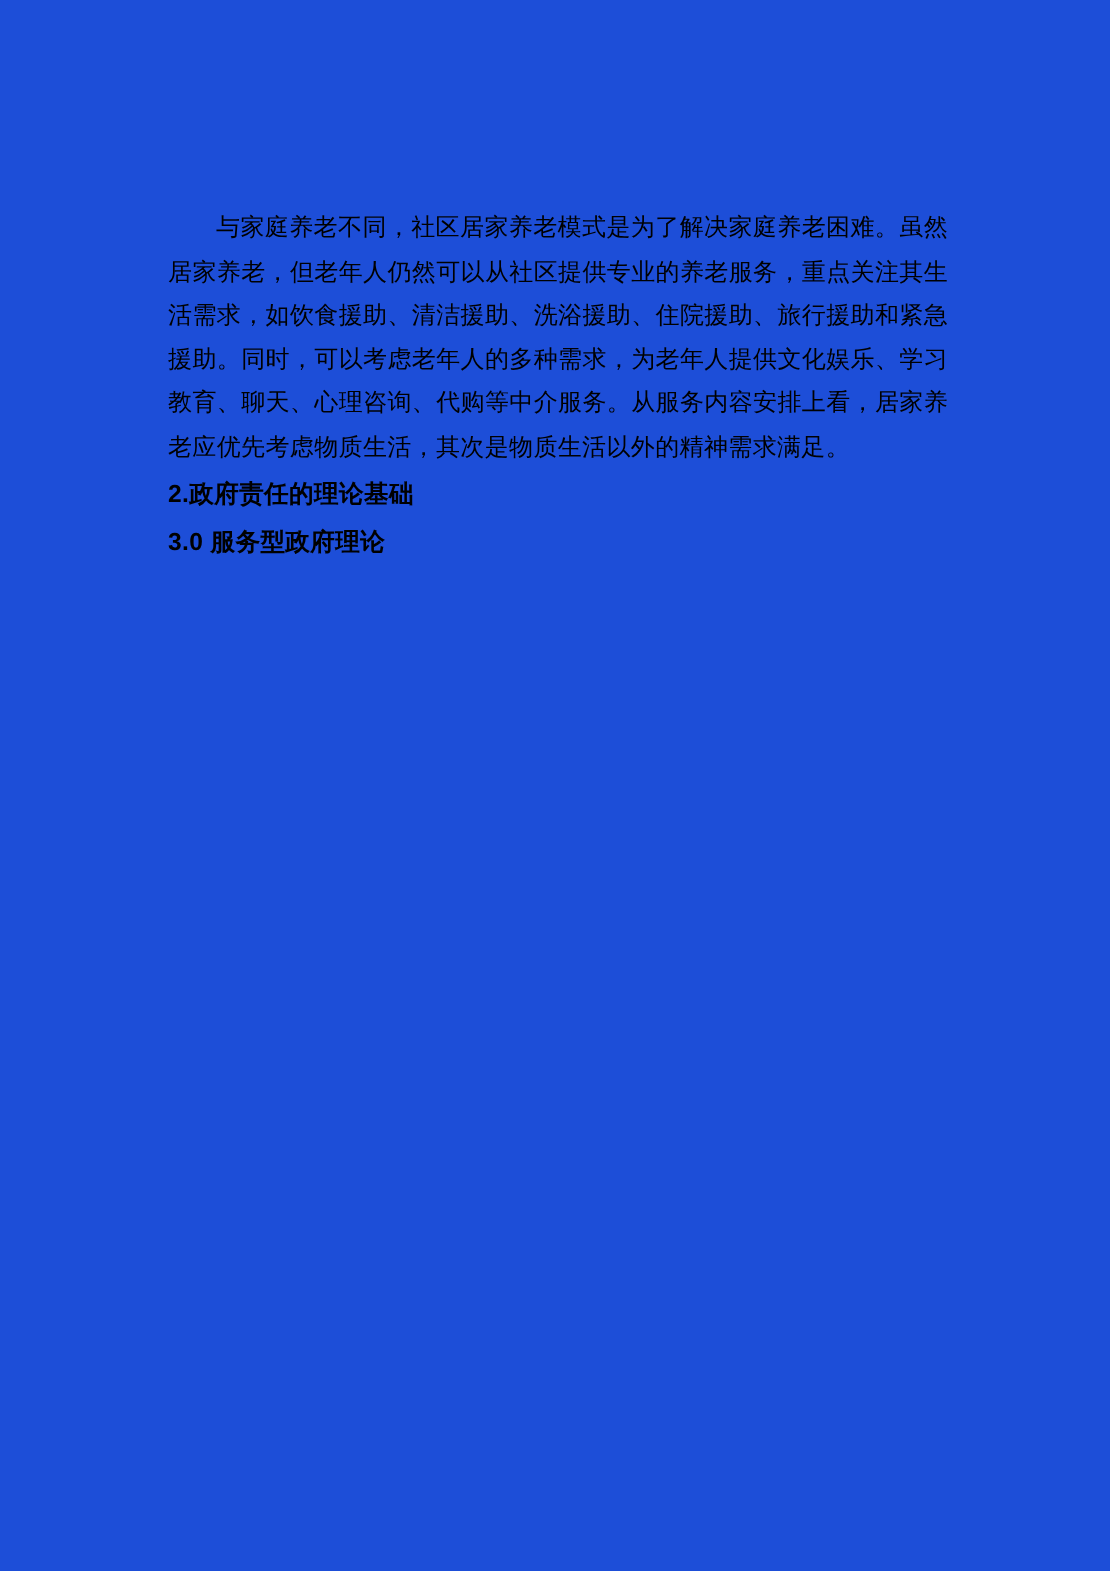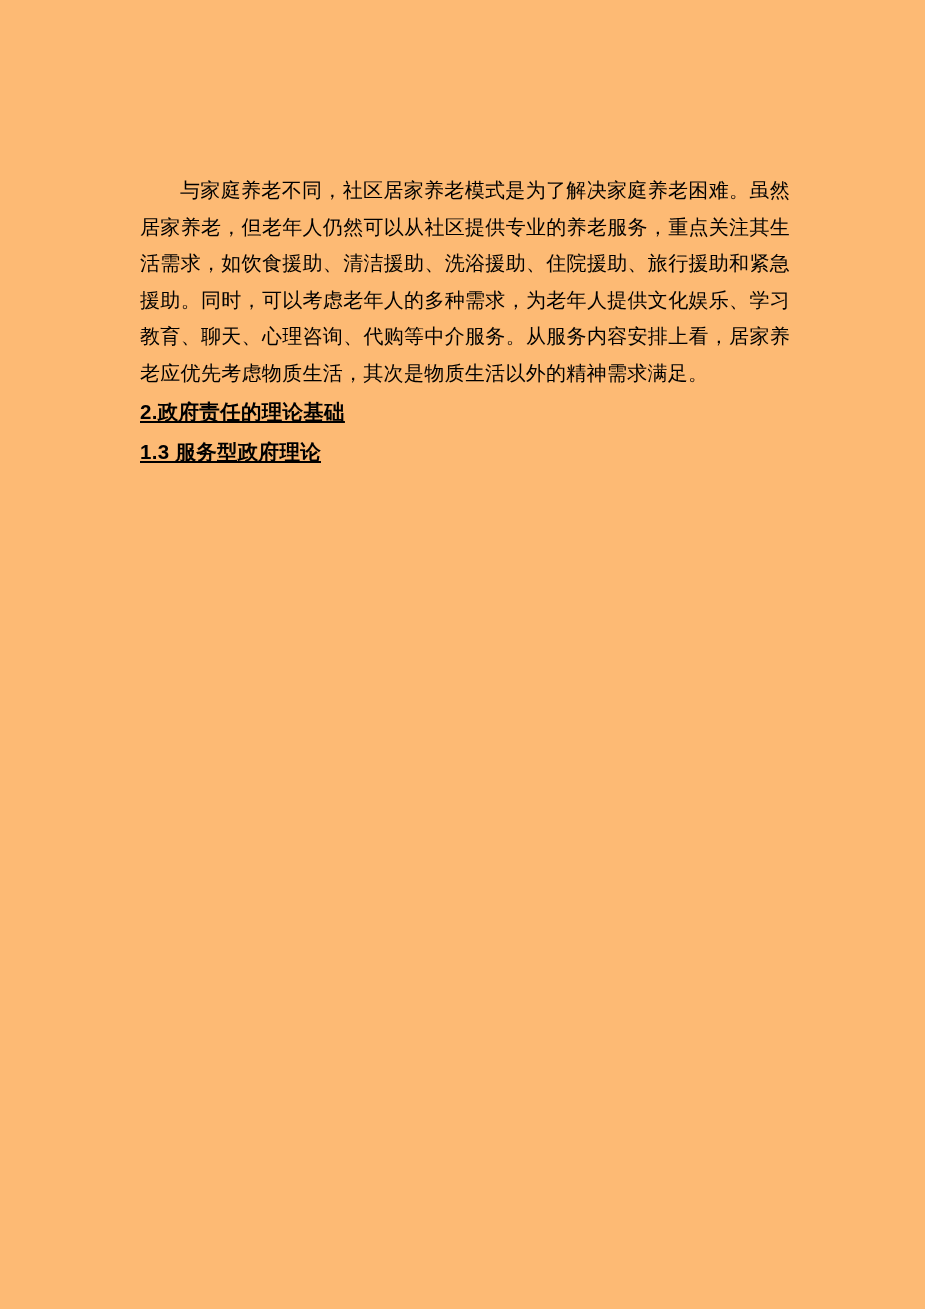--- a/index.html
+++ b/index.html
@@ -4,21 +4,21 @@
 <style>
   html, body {
     margin: 0;
     padding: 0;
     background: #ffffff;
   }
   .page {
     position: relative;
     width: 925px;
     height: 1309px;
-    background: #fdba74;
+    background: #1d4ed8;
     box-sizing: border-box;
     padding: 172px 135px 0 140px;
     overflow: hidden;
     color: #000000;
     font-family: "Liberation Serif", "DejaVu Serif", serif;
   }
   .para {
     margin: 0;
     font-size: 20px;
     line-height: 36.5px;
@@ -28,29 +28,28 @@
     letter-spacing: 0.3px;
     word-break: break-all;
   }
   .h-major, .h-minor {
     margin: 3px 0 2px 0;
     font-size: 20.5px;
     line-height: 36.5px;
     font-weight: bold;
     letter-spacing: 0.3px;
     font-family: "Liberation Sans", "DejaVu Sans", sans-serif;
-    text-decoration: underline;
   }
 </style>
 </head>
 <body>
 
 <div class="page">
   <p class="para">与家庭养老不同，社区居家养老模式是为了解决家庭养老困难。虽然居家养老，但老年人仍然可以从社区提供专业的养老服务，重点关注其生活需求，如饮食援助、清洁援助、洗浴援助、住院援助、旅行援助和紧急援助。同时，可以考虑老年人的多种需求，为老年人提供文化娱乐、学习教育、聊天、心理咨询、代购等中介服务。从服务内容安排上看，居家养老应优先考虑物质生活，其次是物质生活以外的精神需求满足。</p>
 
   <h2 class="h-major">2.政府责任的理论基础</h2>
 
 
 
-  <h3 class="h-minor">1.3 服务型政府理论</h3>
+  <h3 class="h-minor">3.0 服务型政府理论</h3>
 
 
 </div>
 
 </body></html>

